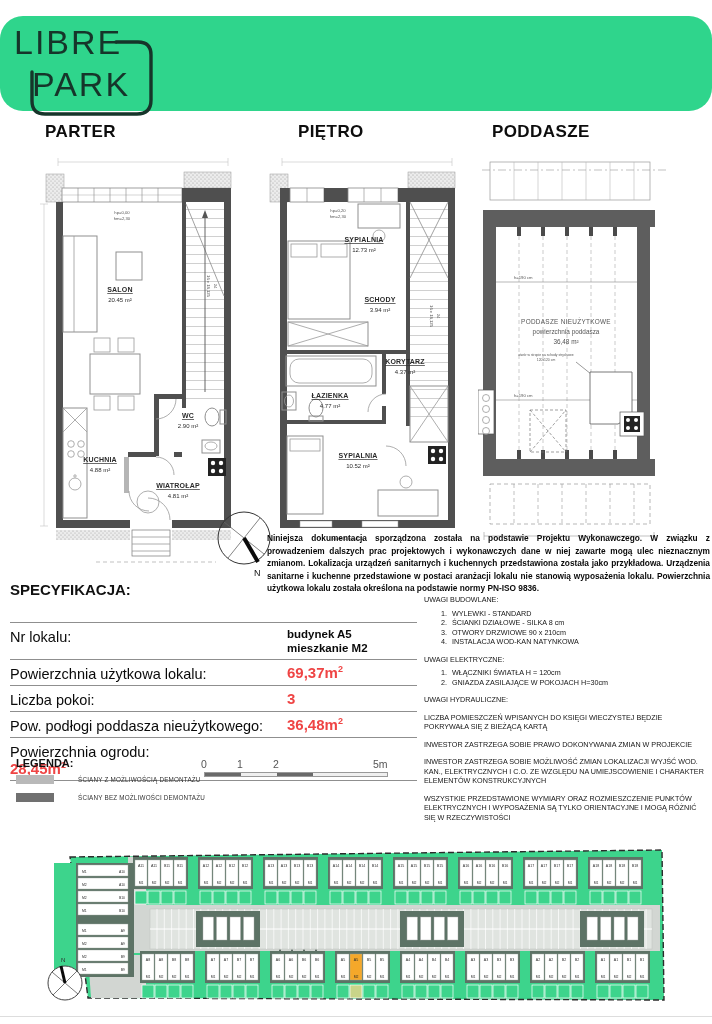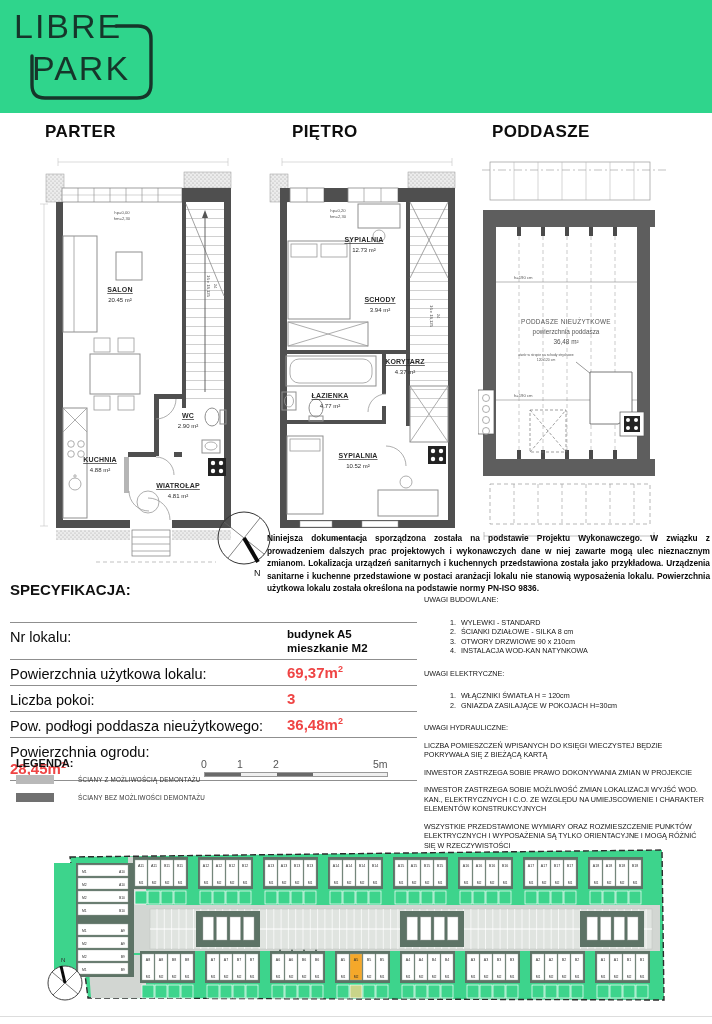--- a/index.html
+++ b/index.html
@@ -1,33 +1,33 @@
 <!DOCTYPE html>
 <html><head>
 <meta charset="utf-8">
 <style>
   html,body{margin:0;padding:0;background:#fff;}
   .page{position:relative;width:712px;height:1024px;background:#fff;overflow:hidden;
         font-family:"Liberation Sans",sans-serif;color:#111;}
-  .hdr{position:absolute;left:0;top:0;width:712px;height:113px;background:#2fd58c;}
+  .hdr{position:absolute;left:0;top:16px;width:712px;height:95px;background:#2fd58c;border-radius:23px;}
   .ptitle{position:absolute;font-size:17px;font-weight:600;color:#0d0d0d;letter-spacing:.4px;}
   .disc{position:absolute;left:267px;top:532px;width:443px;font-size:8.3px;line-height:1.52;
         text-align:justify;font-weight:600;color:#0a0a0a;}
   .spec-title{position:absolute;left:10px;top:581px;font-size:15px;font-weight:700;}
   .spec{position:absolute;left:10px;top:602px;width:407px;margin-top:20px;}
   .srow{display:flex;align-items:flex-start;border-top:1.5px solid #8f8f8f;padding:4px 0 3px;}
   .srow:last-child{border-bottom:1.5px solid #8f8f8f;flex-direction:column;}
   .slab{flex:1;font-size:14.5px;color:#0a0a0a;padding-top:2px;}
   .sval{width:130px;font-size:15px;font-weight:600;color:#ef4444;}
   .sval sup{font-size:9px;}
   .sval2{width:130px;font-size:11.5px;font-weight:600;line-height:1.25;color:#0a0a0a;}
   .notes{position:absolute;left:424px;top:595px;width:284px;font-size:7.2px;line-height:1.32;color:#141414;}
   .notes .nt{margin:8px 0 2px;}
   .notes .nt:first-child{margin-top:0;}
-  .notes ol{margin:13px;padding-left:21px;}
+  .notes ol{margin:4px;padding-left:21px;}
   .notes li{padding-left:3px;}
   .notes p{margin:8px 0 0;}
   .leg{position:absolute;left:16px;top:757px;}
   .leg-title{font-size:11px;font-weight:700;margin-bottom:6px;}
   .leg-row{display:flex;align-items:center;margin-bottom:9px;}
   .leg-sw{width:38px;height:9px;margin-right:24px;}
   .leg-lb{font-size:6.3px;color:#333;letter-spacing:.2px;}
   .sbar-lbl{position:absolute;top:758px;font-size:10.5px;color:#555;}
   .sbar{position:absolute;left:204px;top:772px;width:184px;height:5px;border:1px solid #999;
         display:flex;box-sizing:border-box;}
@@ -51,21 +51,21 @@
 
   <div class="hdr" style="background: rgb(47, 213, 140);">
     <svg width="160" height="110" viewBox="0 0 160 110" style="position:absolute;left:12px;top:2px;">
       <text x="2" y="36" style="font-size:34px;letter-spacing:2px;fill:#16352a;font-weight:400;">LIBRE</text>
       <text x="20" y="78" style="font-size:34px;letter-spacing:2px;fill:#16352a;font-weight:400;">PARK</text>
       <path d="M104,24 H126 Q139,24 139,37 V82 Q139,96 125,96 H33 Q20,96 20,83 V54" fill="none" stroke="#16352a" stroke-width="3.4" stroke-linecap="round"></path>
     </svg>
   </div>
 
   <div class="ptitle" style="left:45px;top:122px;">PARTER</div>
-  <div class="ptitle" style="left:292px;top:122px;">PIĘTRO</div>
+  <div class="ptitle" style="left:298px;top:122px;">PIĘTRO</div>
   <div class="ptitle" style="left:492px;top:122px;">PODDASZE</div>
 
   <svg width="215" height="430" viewBox="0 0 215 430" style="position:absolute;left:36px;top:146px;">
     <defs>
       <pattern id="spk" patternUnits="userSpaceOnUse" width="4" height="4">
         <rect width="4" height="4" fill="#ececec"></rect>
         <circle cx="1" cy="1" r="0.6" fill="#9a9a9a"></circle>
           <circle cx="3" cy="3" r="0.5" fill="#9a9a9a"></circle>
       </pattern>
       <pattern id="hln" patternUnits="userSpaceOnUse" width="6" height="9">

